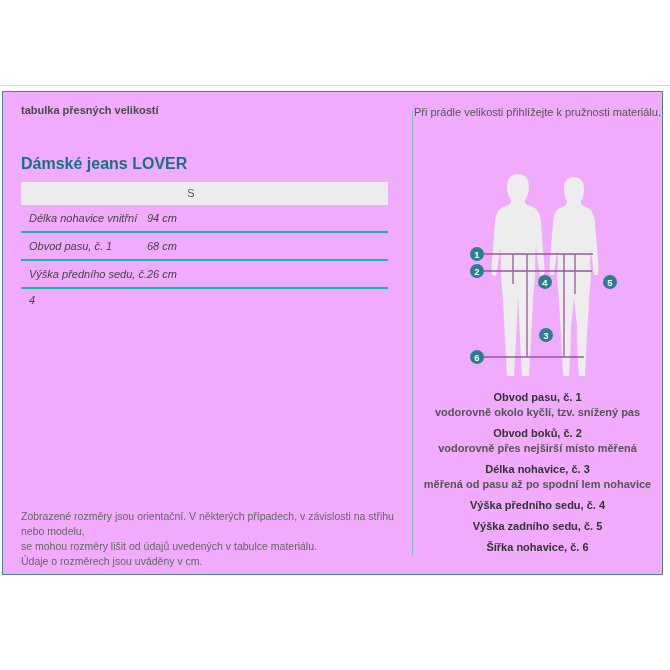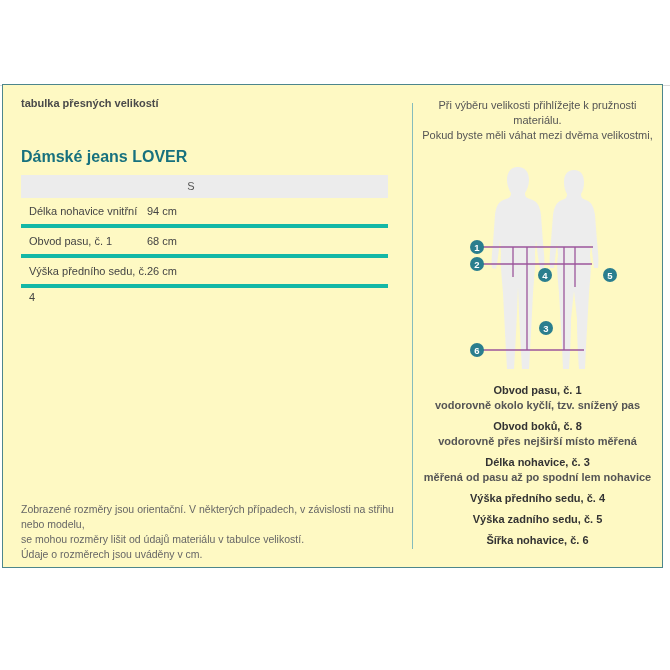--- a/index.html
+++ b/index.html
@@ -1,28 +1,28 @@
 <!DOCTYPE html>
 <html><head>
 <meta charset="utf-8">
 <style>
   html,body{margin:0;padding:0;background:#fff;}
   body{font-family:"Liberation Sans",sans-serif;}
   .canvas{position:relative;width:670px;height:670px;background:#fff;overflow:hidden;}
   .top-rule{position:absolute;left:0;top:85px;width:670px;height:1px;background:#d9d9d9;}
-  .panel-box{position:absolute;left:2px;top:84px;width:659px;height:482px;border:1px solid #4c868c;background:#fef9c3;}
+  .panel-box{position:absolute;left:2px;top:91px;width:659px;height:482px;border:1px solid #4c868c;background:#f0abfc;}
   .v-divider{position:absolute;left:409px;top:18px;width:1px;height:446px;background:#85bcbc;}
 
   
   .eyebrow{position:absolute;left:18px;top:12px;font-size:11px;font-weight:bold;color:#4a4a4a;}
   .page-title{position:absolute;left:18px;top:27px;font-size:16px;font-weight:bold;color:#17717e;margin-top:36px;}
   .sizes-label{position:absolute;left:18px;top:66px;font-size:11px;font-weight:bold;color:#333;margin-top:32px;}
   .size-table{position:absolute;left:18px;top:90px;width:367px;font-size:11px;color:#444;}
   .st-header{display:flex;height:23px;line-height:23px;background:#ececec;color:#555;}
-  .st-row{display:flex;height:26px;line-height:26px;border-bottom:4px solid #14b8a6;}
+  .st-row{display:flex;height:26px;line-height:26px;border-bottom:2px solid #14b8a6;font-style:italic;}
   .col-label{width:126px;padding-left:8px;box-sizing:border-box;}
   .col-value{width:88px;}
   .st-header .col-value{text-align:center;}
   .footnote{position:absolute;left:18px;top:417px;width:382px;font-size:10.5px;color:#666;line-height:15px;}
 
   
   .intro{position:absolute;left:410px;top:13px;width:249px;text-align:center;font-size:11px;color:#555;line-height:15px;}
   .diagram{position:absolute;left:448px;top:76px;}
   .legend{position:absolute;left:410px;top:298px;width:249px;text-align:center;font-size:11px;line-height:15px;}
   .legend-entry{margin-bottom:6px;}
@@ -56,27 +56,26 @@
         <div class="col-value">68 cm</div>
       </div>
       <div class="st-row">
         <div class="col-label">Výška předního sedu, č. 4</div>
         <div class="col-value">26 cm</div>
       </div>
     </div>
 
     <div class="footnote">
       <div>Zobrazené rozměry jsou orientační. V některých případech, v závislosti na střihu nebo modelu,</div>
-      <div>se mohou rozměry lišit od údajů materiálu v tabulce velikostí.</div>
+      <div>se mohou rozměry lišit od údajů uvedených v tabulce materiálu.</div>
       <div>Údaje o rozměrech jsou uváděny v cm.</div>
     </div>
 
     <div class="intro">
-      <div>Při výběru velikosti přihlížejte k pružnosti materiálu.</div>
-      <div>Pokud byste měli váhat mezi dvěma velikostmi,</div>
+      <div>Při prádle velikosti přihlížejte k pružnosti materiálu.</div>
     </div>
 
     <svg class="diagram" width="190" height="218" viewBox="0 0 190 218">
 
       <path fill="#ededed" d="M67,6
         C60,6 56,11 56,19 C56,24 58,29 60,32 C60,35 59,37 55,38 C47,40 45,46 44,54
         L42,82 C41,92 40,100 41,107 L45,108 C47,98 48,88 49,79 L50,92
         C49,104 51,118 52,132 C53,152 54,172 55,190 L56,208 L63,208
         C64,192 65,172 66,152 L67,126 L68,152 C69,172 70,192 71,208 L78,208 L79,190
         C80,172 81,152 82,132 C83,118 85,104 84,92 L85,79 C86,88 87,98 89,108 L93,107
@@ -128,21 +127,21 @@
         </g>
       </g>
     </svg>
 
     <div class="legend">
       <div class="legend-entry">
         <div class="legend-heading">Obvod pasu, č. 1</div>
         <div class="legend-desc">vodorovně okolo kyčlí, tzv. snížený pas</div>
       </div>
       <div class="legend-entry">
-        <div class="legend-heading">Obvod boků, č. 8</div>
+        <div class="legend-heading">Obvod boků, č. 2</div>
         <div class="legend-desc">vodorovně přes nejširší místo měřená</div>
       </div>
       <div class="legend-entry">
         <div class="legend-heading">Délka nohavice, č. 3</div>
         <div class="legend-desc">měřená od pasu až po spodní lem nohavice</div>
       </div>
       <div class="legend-entry">
         <div class="legend-heading">Výška předního sedu, č. 4</div>
       </div>
       <div class="legend-entry">

